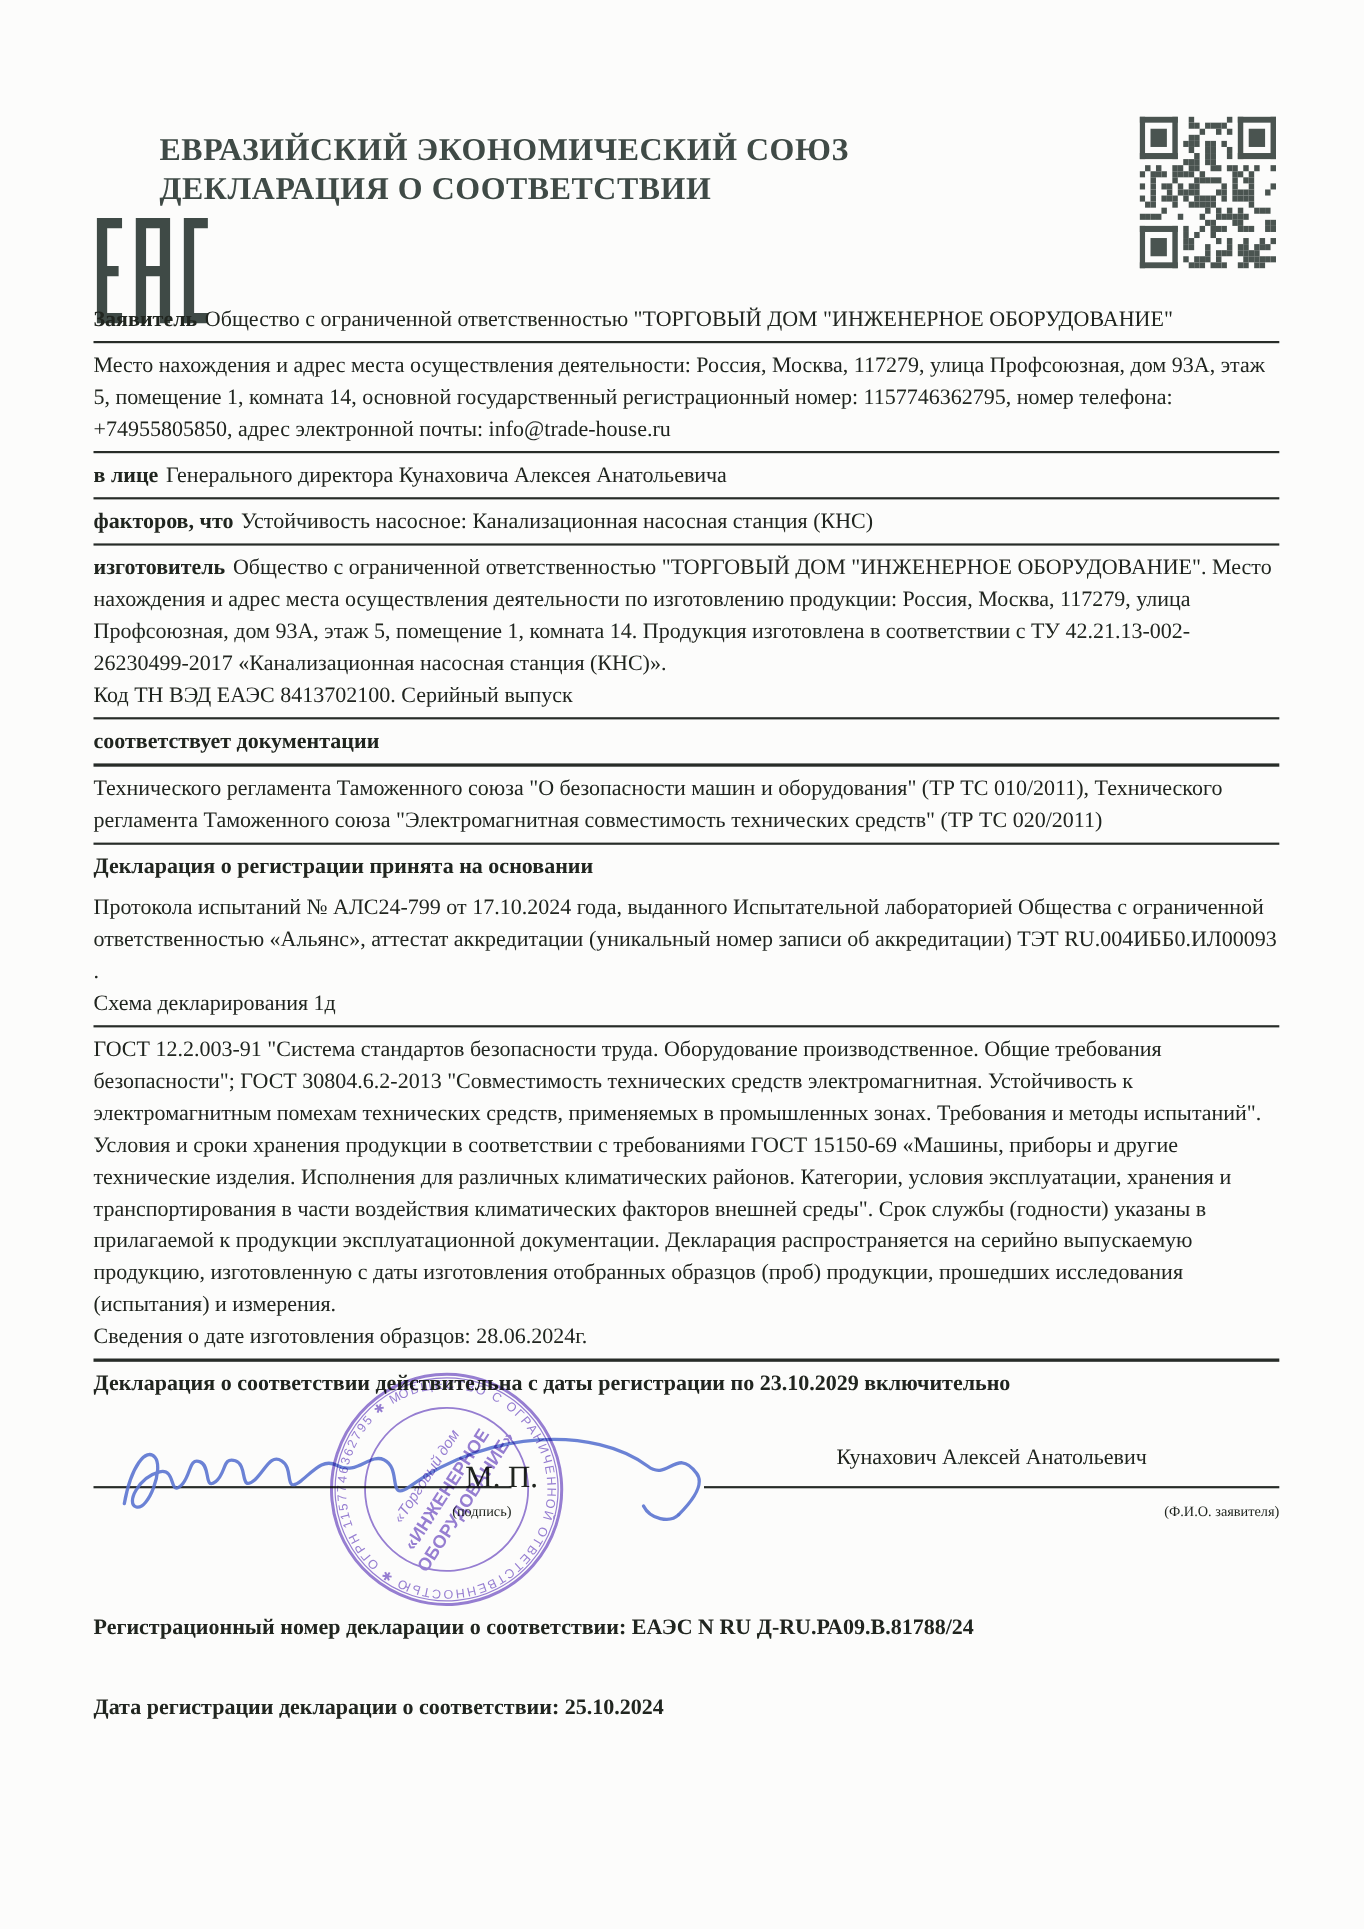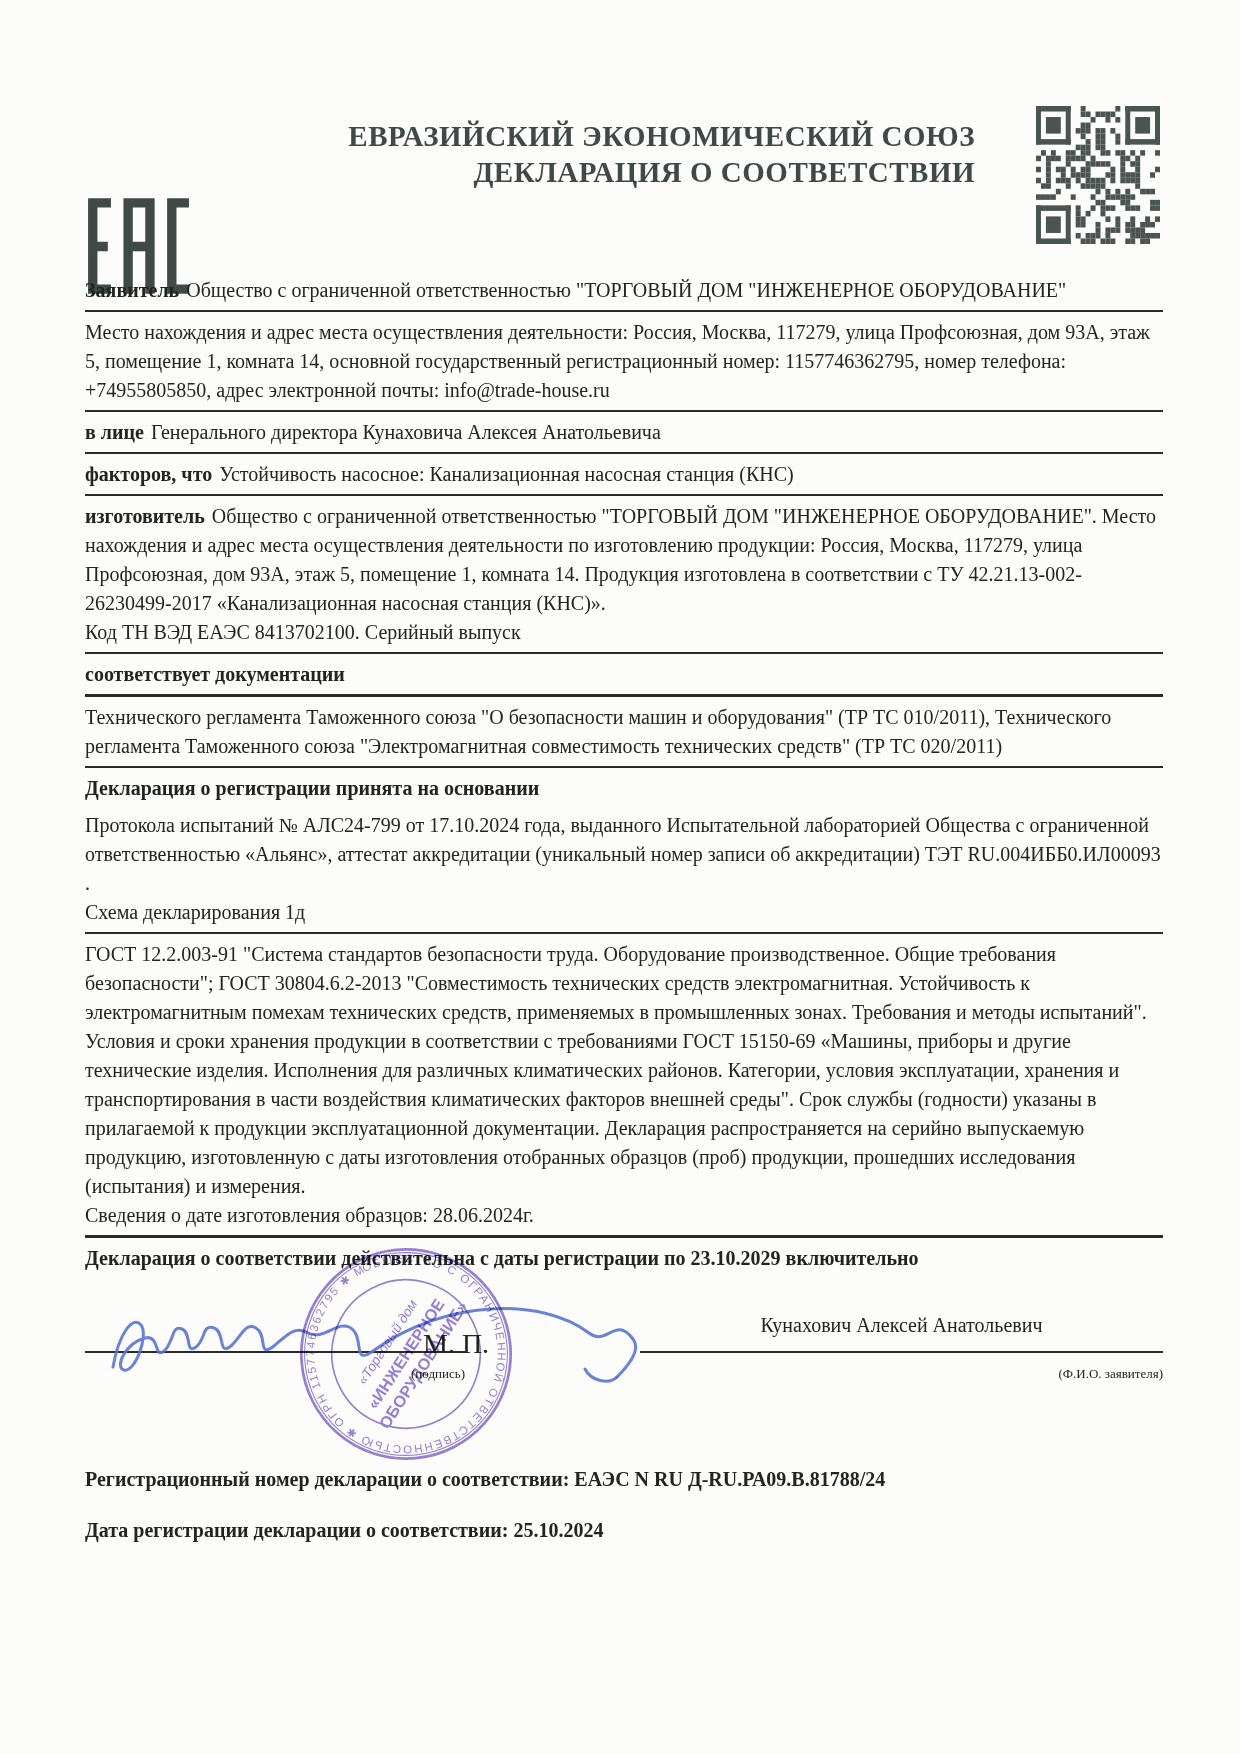--- a/index.html
+++ b/index.html
@@ -17,22 +17,22 @@
     position:relative;
     width:1240px;height:1754px;
     margin:0 auto;
     background:var(--paper);
     font-family:"Liberation Serif", serif;
     color:var(--ink);
     overflow:hidden;
   }
   
   .title-wrap{
-    position:absolute;top:118px;left:175px;width:800px;
-    text-align:right;color:var(--title);
+    position:absolute;top:118px;left:145px;width:800px;
+    text-align:left;color:var(--title);
     font-weight:700;font-size:29px;line-height:1.25;letter-spacing:.5px;
   }
   .eac-logo{position:absolute;left:86px;top:192px;width:104px;height:108px;}
   .eac-logo path{fill:var(--title);}
   .qr{position:absolute;left:1036px;top:106px;width:124px;height:138px;}
   .qr rect{fill:var(--qr);}
   
   .content{
     position:absolute;top:276px;left:85px;width:1078px;
     font-size:20px;line-height:29px;
@@ -56,21 +56,21 @@
     transform:rotate(-27deg);opacity:.82;mix-blend-mode:multiply;pointer-events:none;
   }
   .stamp circle{fill:none;stroke:var(--stamp);}
   .stamp text{fill:var(--stamp);}
   .stamp .ring{font-family:"Liberation Sans",sans-serif;font-size:10.5px;letter-spacing:1.6px;}
   .stamp .c1{font-family:"Liberation Sans",sans-serif;font-size:12.5px;font-style:italic;}
   .stamp .c2{font-family:"Liberation Sans",sans-serif;font-size:15px;font-weight:700;}
   .signature{position:absolute;left:8px;top:-22px;width:580px;height:128px;pointer-events:none;}
   .signature path{fill:none;stroke:var(--sig);stroke-width:3;stroke-linecap:round;opacity:.9;}
   .reg{margin-top:44px;font-weight:700;}
-  .reg .line2{margin-top:22px;}
+  .reg .line2{margin-top:44px;}
 </style>
 </head>
 <body>
 
 <div class="page">
 
   <div class="title-wrap">
     <div>ЕВРАЗИЙСКИЙ ЭКОНОМИЧЕСКИЙ СОЮЗ</div>
     <div>ДЕКЛАРАЦИЯ О СООТВЕТСТВИИ</div>
   </div>

